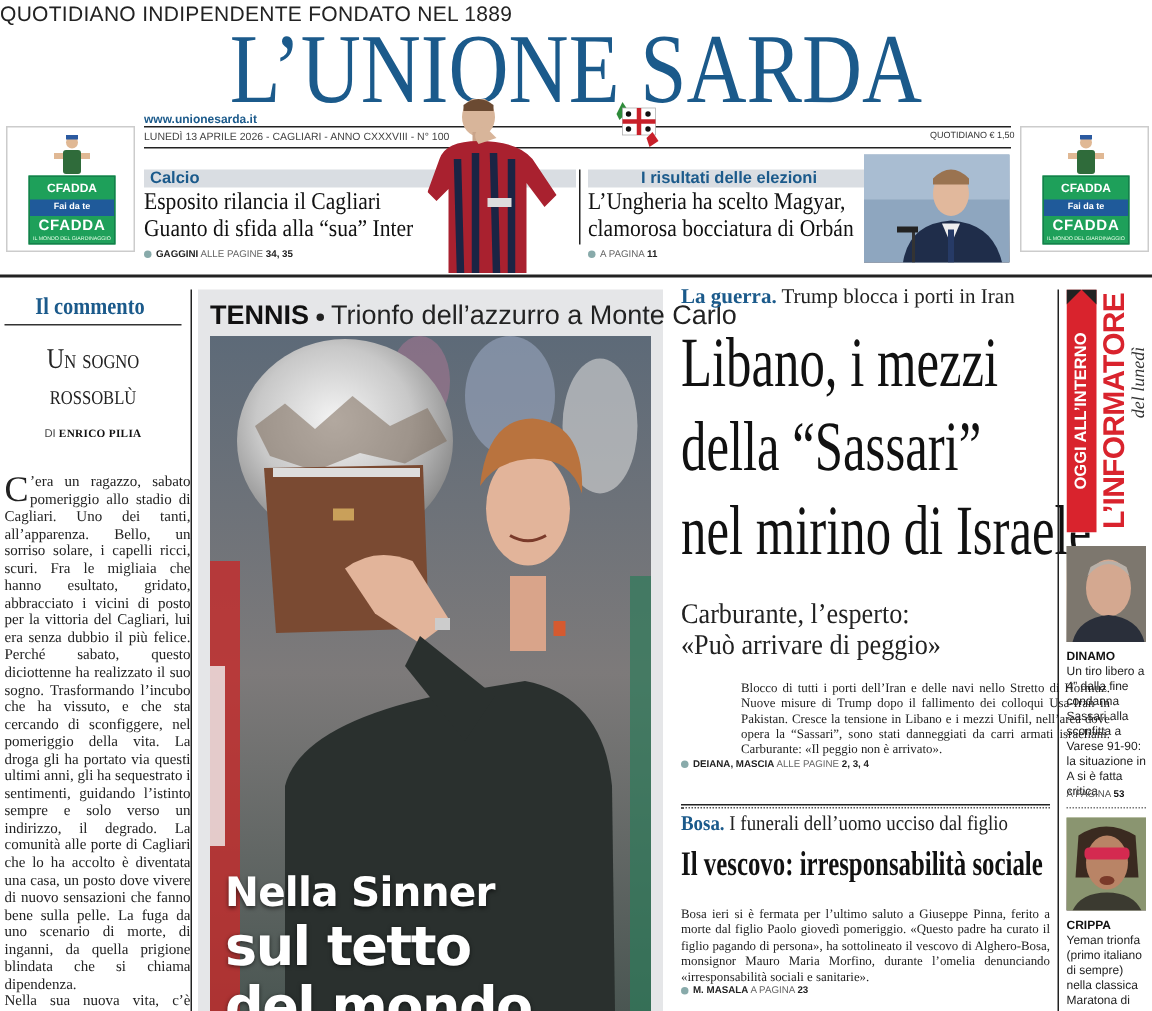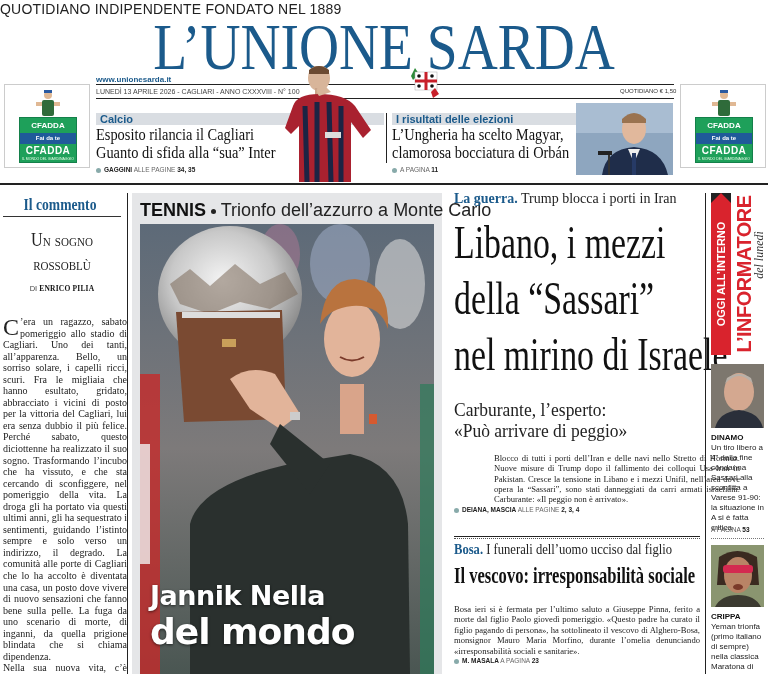--- a/index.html
+++ b/index.html
@@ -160,21 +160,21 @@
   <path d="M24 4 Q34 -4 44 4 L44 8 L24 8 Z" fill="#6b4a32"></path>
   <rect x="30" y="22" width="8" height="8" fill="#c9a48a"></rect>
   <path d="M8 40 Q12 28 34 28 Q60 28 70 40 L86 64 L78 72 L66 56 L66 116 L14 116 L14 60 L6 68 L0 62 Z" fill="#a9212f"></path>
   <path d="M20 40 L22 116 M32 36 L32 116 M44 36 L46 116 M56 40 L56 116" stroke="#1b2444" stroke-width="5"></path>
   <path d="M34 30 Q28 22 38 18 L46 26 Z" fill="#d8b59a"></path>
   <rect x="40" y="66" width="16" height="6" fill="#ddd"></rect>
 </svg>
 
 <div class="abs vline" style="left:386px; top:113px; height:50px;"></div>
 
-<div class="abs" style="left:392px; top:113px; width:184px;">
+<div class="abs" style="left:392px; top:113px; width:184px;text-align:center;">
   <div class="kicker-bar" style="color:#1b5a8b;">I risultati delle elezioni</div>
 </div>
 <div class="abs teaser-head" style="left:392px; top:127px;">L’Ungheria ha scelto Magyar,</div>
 <div class="abs teaser-head" style="left:392px; top:145px;">clamorosa bocciatura di Orbán</div>
 <div class="abs byline" style="left:392px; top:166px;">
   <span class="dot"></span><span>A PAGINA</span> <b>11</b>
 </div>
 
 <svg class="abs photo-magyar" viewBox="0 0 97 72" preserveAspectRatio="none">
   <rect width="97" height="72" fill="#8ea6bf"></rect>
@@ -243,21 +243,22 @@
 
   <polygon points="36,88 142,86 146,195 44,198" fill="#7a4a32"></polygon>
   <rect x="42" y="88" width="98" height="6" fill="#ddd"></rect>
   <rect x="82" y="115" width="14" height="8" fill="#c9a05a"></rect>
 
   <path d="M90 155 Q110 140 135 150 L160 190 L140 205 L110 185 Z" fill="#e2b49a"></path>
   <path d="M140 200 L190 240 L170 270 L130 220 Z" fill="#2a302e"></path>
   <rect x="150" y="188" width="10" height="8" fill="#ccc"></rect>
 </svg>
 <div class="abs tennis-headline">
-  <div class="th1">Jannik Nella</div>
+  <div class="th1">Nella Sinner</div>
+  <div class="th2">sul tetto</div>
   <div class="th2">del mondo</div>
 </div>
 
 <div class="abs war-kicker">
   <b>La guerra.</b> <span>Trump blocca i porti in Iran</span>
 </div>
 <div class="abs war-head">
   <div>Libano, i mezzi</div>
   <div>della “Sassari”</div>
   <div>nel mirino di Israele</div>

